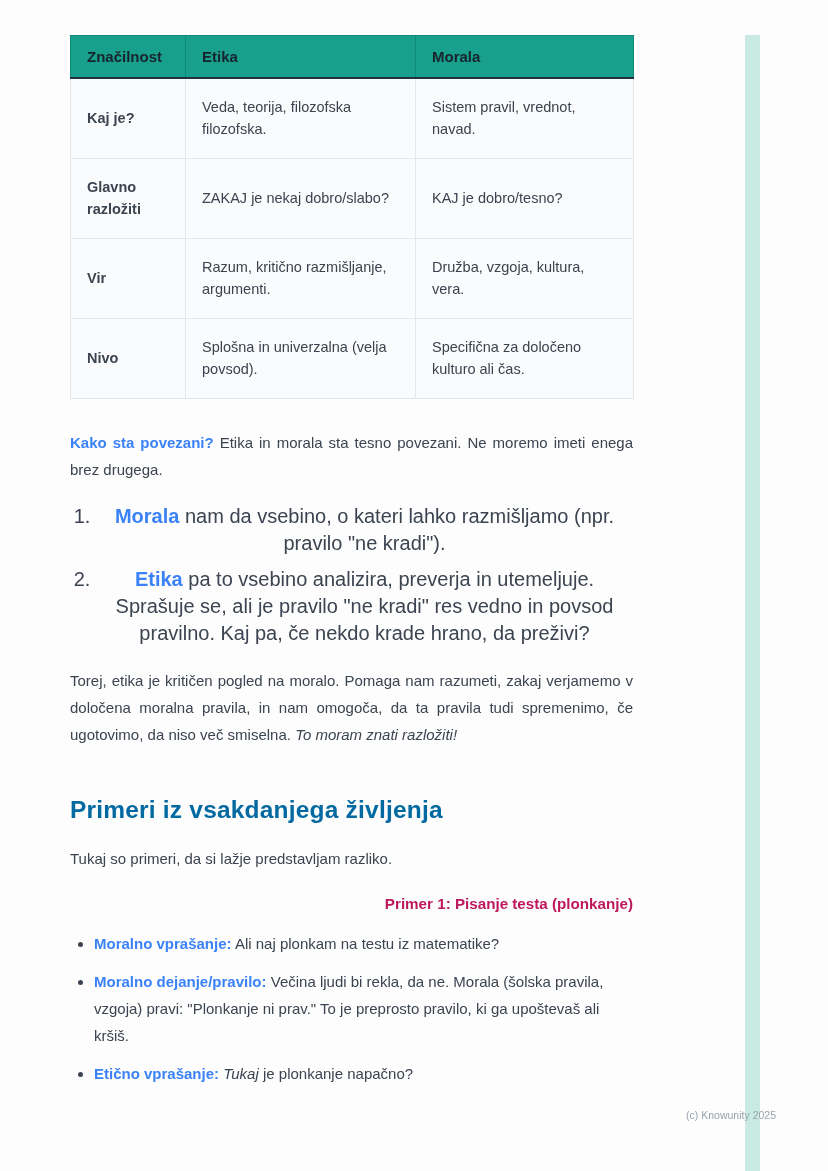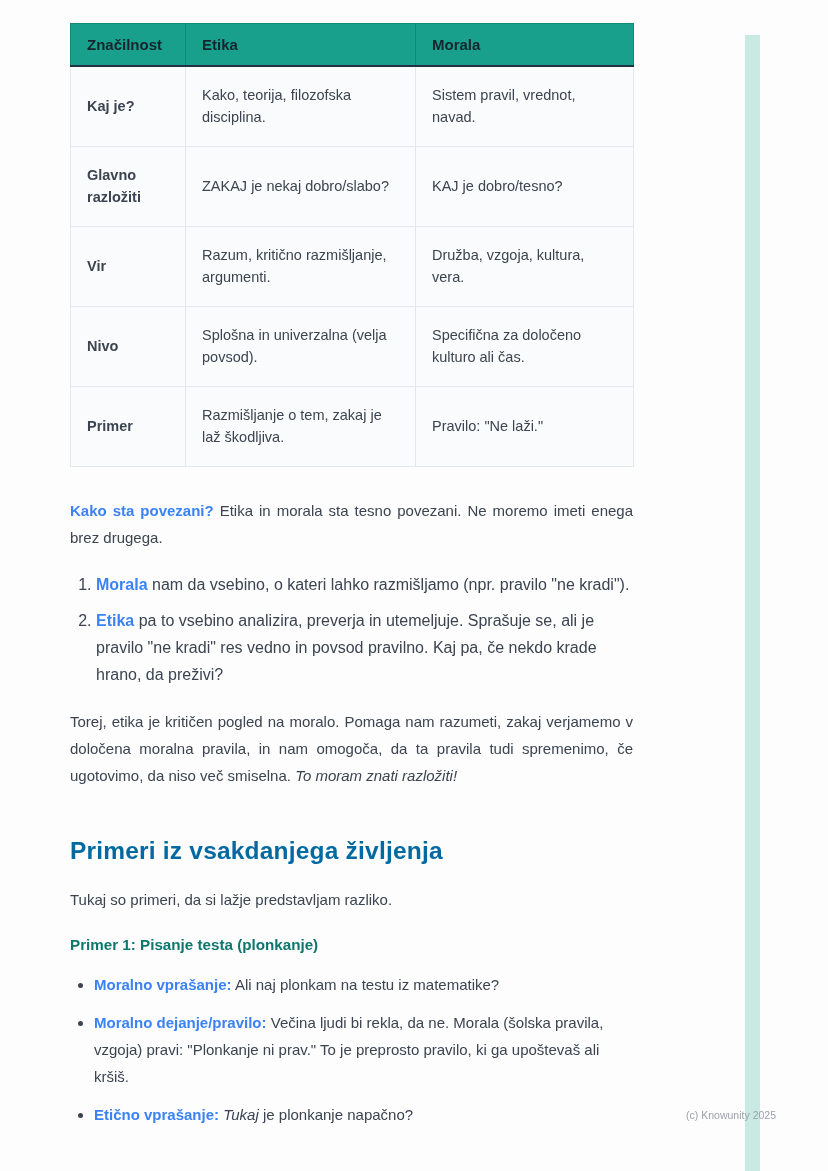--- a/index.html
+++ b/index.html
@@ -6,50 +6,50 @@
   html,body { background:#fdfdfd; }
   body {
     width:828px; height:1171px; position:relative; overflow:hidden;
     font-family:"Liberation Sans", sans-serif;
     color:#374151;
   }
   .mint-strip {
     position:absolute; left:745px; top:35px; width:15px; height:1136px;
     background:#c8eae2;
   }
-  .page { position:absolute; left:70px; top:23px; width:563px; }
+  .page { position:absolute; left:70px; top:35px; width:563px; }
 
   table.cmp { border-collapse:collapse; width:563px; table-layout:fixed; }
   col.c1 { width:115px; } col.c2 { width:230px; } col.c3 { width:218px; }
   table.cmp th {
     background:#18a08d; color:#17242e; text-align:left;
     font-size:15px; font-weight:bold; padding:12px 16px;
     border:1px solid #0e8a7d; border-bottom:2px solid #233240;
   }
   table.cmp td {
     background:#fafbfc; border:1px solid #e4e7eb;
     font-size:14.5px; line-height:1.55; padding:14px 16px;
     height:80px; vertical-align:middle; color:#3b4450;
   }
   td.rowlabel { font-weight:bold; color:#1f2937; font-size:15px; }
 
   .para { font-size:15px; line-height:27px; color:#3b4450; }
   .justify { text-align:justify; }
   strong { color:#3b82f6; }
   .p-connection { margin-top:30px; }
   ol.connection { margin:20px 0 0 0; padding-left:26px; }
-  ol.connection li { font-size:16px; line-height:27px; margin-bottom:9px; color:#3b4450; }
+  ol.connection li { font-size:20px; line-height:27px; margin-bottom:9px; color:#3b4450;text-align:center; }
   .p-summary { margin-top:20px; }
 
   h2.section {
     margin-top:48px; font-size:24.5px; font-weight:bold; color:#0369a1;
     letter-spacing:0.2px;
   }
   .p-intro { margin-top:21px; }
-  .p-extitle { margin-top:18px; font-weight:bold; color:#0f766e; font-size:15.2px; }
+  .p-extitle { margin-top:18px; font-weight:bold; color:#be185d; font-size:15.2px;text-align:right; }
   ul.example { margin:13px 0 0 0; padding-left:24px; }
   ul.example li { font-size:15px; line-height:27px; margin-bottom:11px; color:#3b4450; }
 
   .watermark {
     position:absolute; right:52px; bottom:50px;
     font-size:10.5px; color:#9aa3ac;
   }
 </style>
 </head>
 <body>
@@ -67,42 +67,37 @@
     <thead>
       <tr>
         <th>Značilnost</th>
         <th>Etika</th>
         <th>Morala</th>
       </tr>
     </thead>
     <tbody>
       <tr>
         <td class="rowlabel">Kaj je?</td>
-        <td>Kako, teorija, filozofska disciplina.</td>
+        <td>Veda, teorija, filozofska filozofska.</td>
         <td>Sistem pravil, vrednot, navad.</td>
       </tr>
       <tr>
         <td class="rowlabel">Glavno razložiti</td>
         <td>ZAKAJ je nekaj dobro/slabo?</td>
         <td>KAJ je dobro/tesno?</td>
       </tr>
       <tr>
         <td class="rowlabel">Vir</td>
         <td>Razum, kritično razmišljanje, argumenti.</td>
         <td>Družba, vzgoja, kultura, vera.</td>
       </tr>
       <tr>
         <td class="rowlabel">Nivo</td>
         <td>Splošna in univerzalna (velja povsod).</td>
         <td>Specifična za določeno kulturo ali čas.</td>
-      </tr>
-      <tr>
-        <td class="rowlabel">Primer</td>
-        <td>Razmišljanje o tem, zakaj je laž škodljiva.</td>
-        <td>Pravilo: "Ne laži."</td>
       </tr>
     </tbody>
   </table>
 
   <p class="para justify p-connection"><strong>Kako sta povezani?</strong><span> Etika in morala sta tesno povezani. Ne moremo imeti enega brez drugega.</span></p>
 
   <ol class="connection">
     <li><strong>Morala</strong><span> nam da vsebino, o kateri lahko razmišljamo (npr. pravilo "ne kradi").</span></li>
     <li><strong>Etika</strong><span> pa to vsebino analizira, preverja in utemeljuje. Sprašuje se, ali je pravilo "ne kradi" res vedno in povsod pravilno. Kaj pa, če nekdo krade hrano, da preživi?</span></li>
   </ol>

